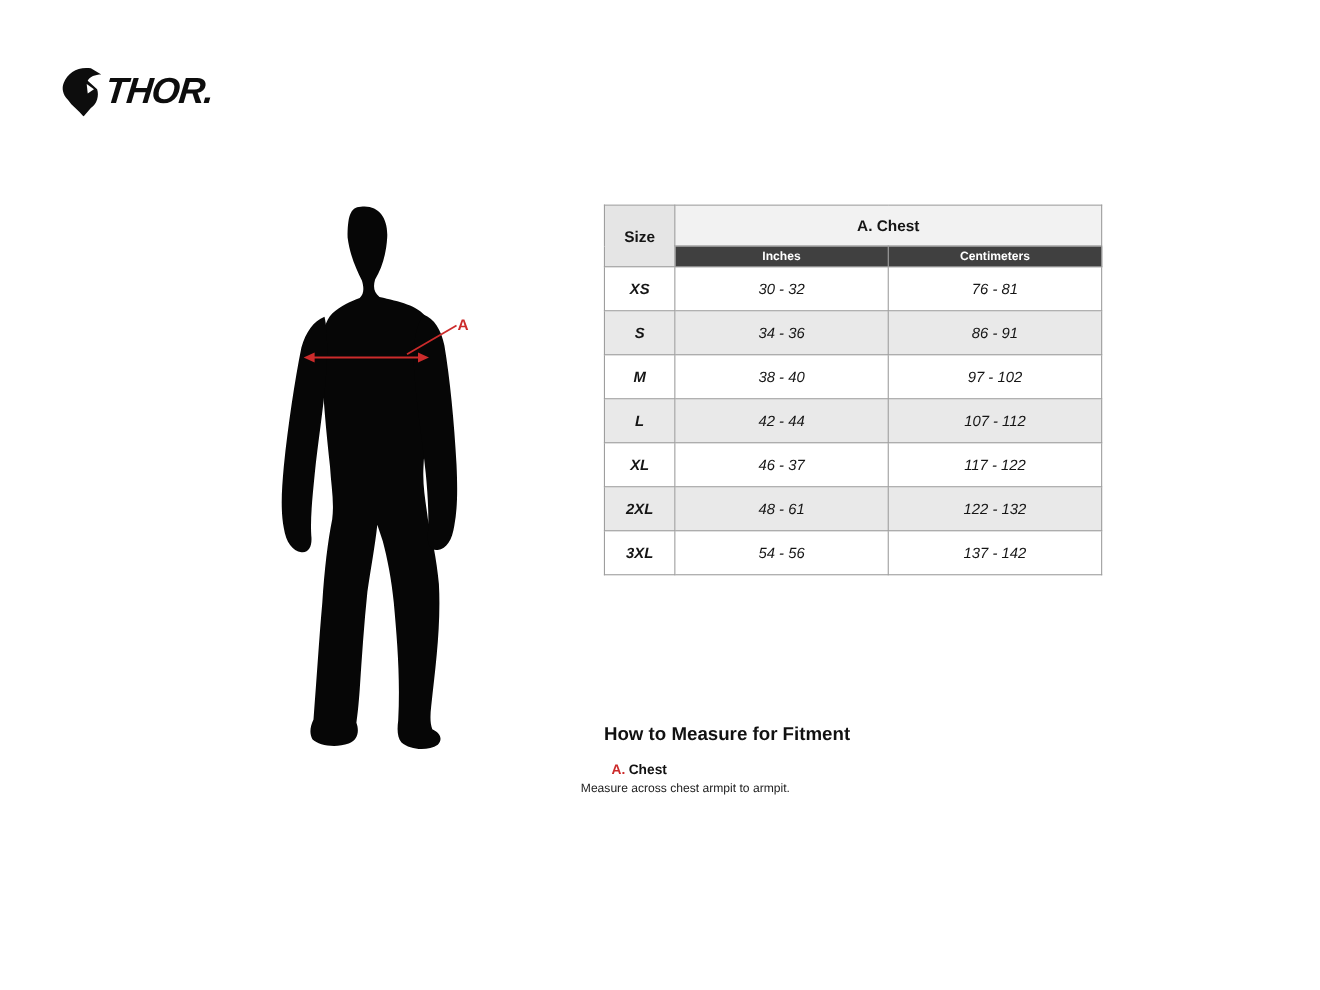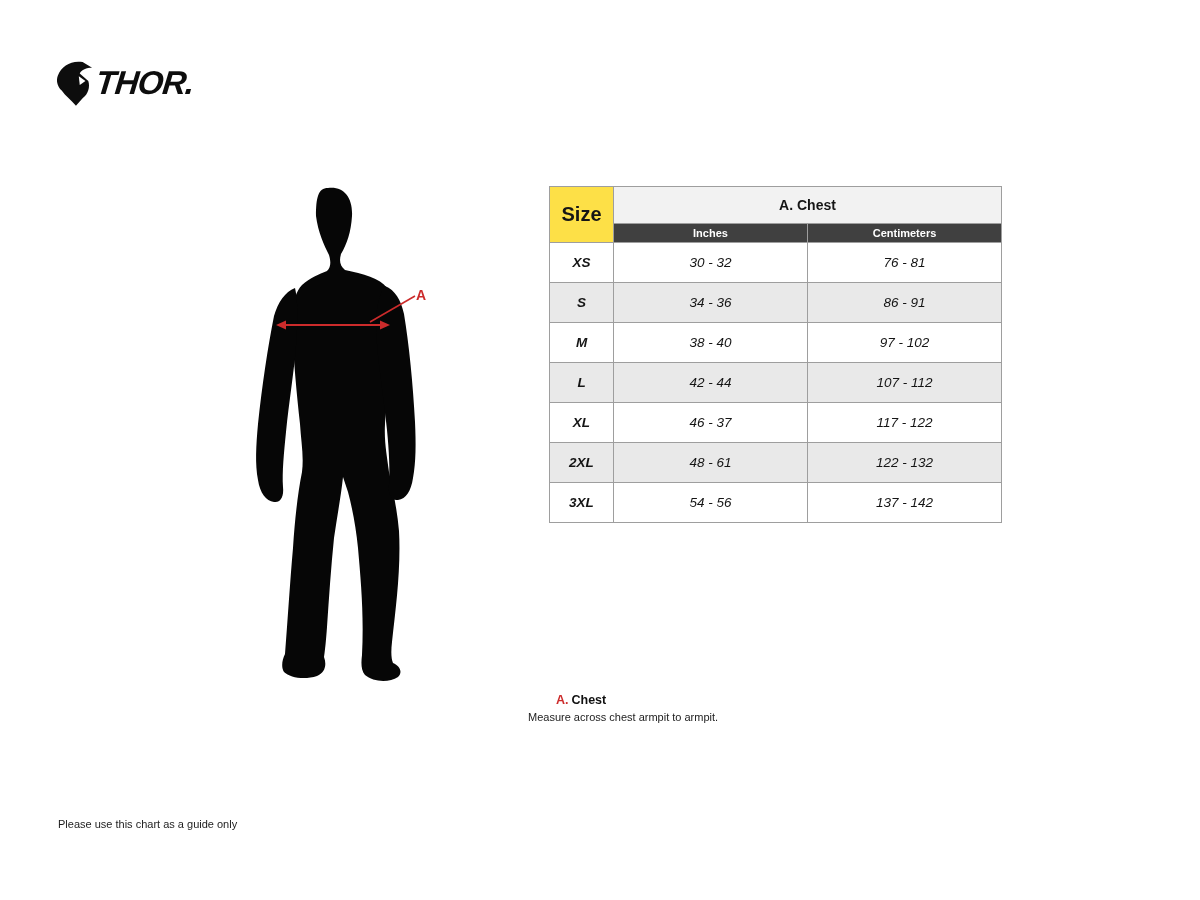--- a/index.html
+++ b/index.html
@@ -67,22 +67,22 @@
   table.size-table th, table.size-table td {
     border: 1px solid #9e9e9e;
     text-align: center;
     vertical-align: middle;
     padding: 0;
   }
   .col-size { width: 64px; }
   .col-in   { width: 194px; }
   .col-cm   { width: 194px; }
   th.size-head {
-    background: #fde047;
-    font-size: 20px;
+    background: #e5e5e5;
+    font-size: 14px;
     font-weight: 700;
   }
   th.group-head {
     background: #f2f2f2;
     height: 37px;
     font-size: 14px;
     font-weight: 700;
   }
   th.unit-head {
     background: #404040;
@@ -264,22 +264,22 @@
         <td>122 - 132</td>
       </tr>
       <tr class="data-row">
         <td class="size-cell">3XL</td>
         <td>54 - 56</td>
         <td>137 - 142</td>
       </tr>
     </tbody>
   </table>
 
+  <div class="howto-title">How to Measure for Fitment</div>
   <div class="measure-item-head">
     <span class="red-key">A.</span><span>Chest</span>
   </div>
   <div class="measure-item-desc">Measure across chest armpit to armpit.</div>
 
   <div class="disclaimer">
-    <div>Please use this chart as a guide only</div>
   </div>
 
 </div>
 
 </body></html>

